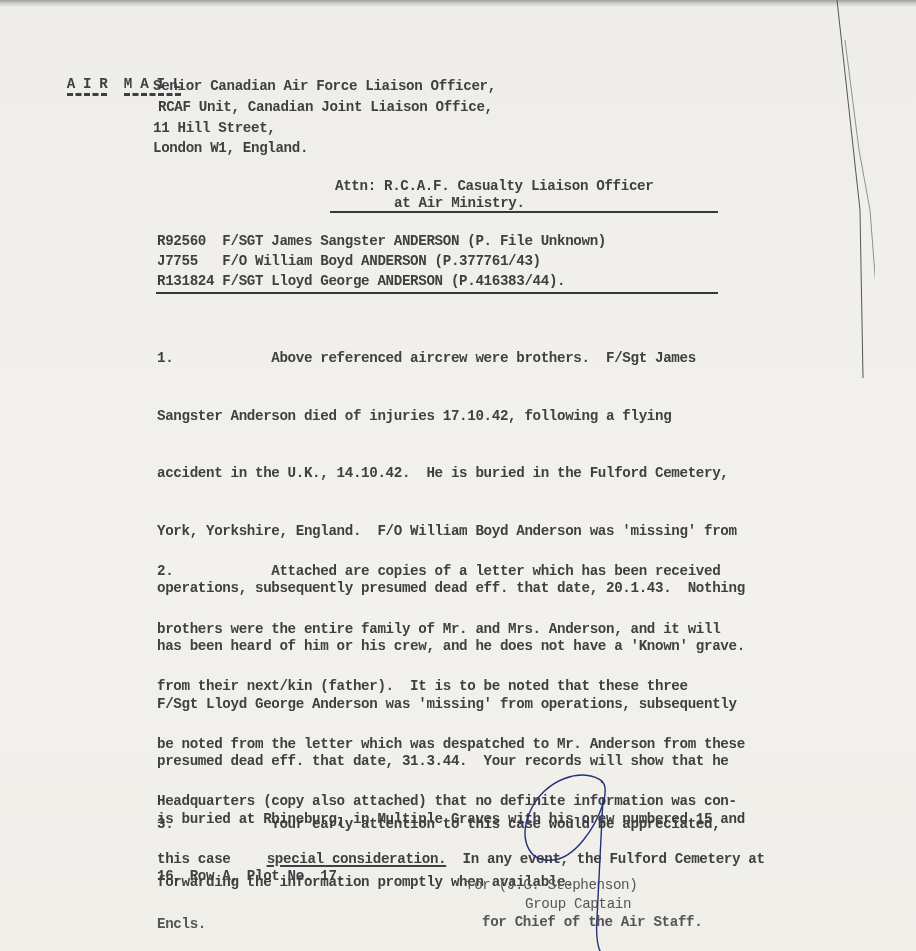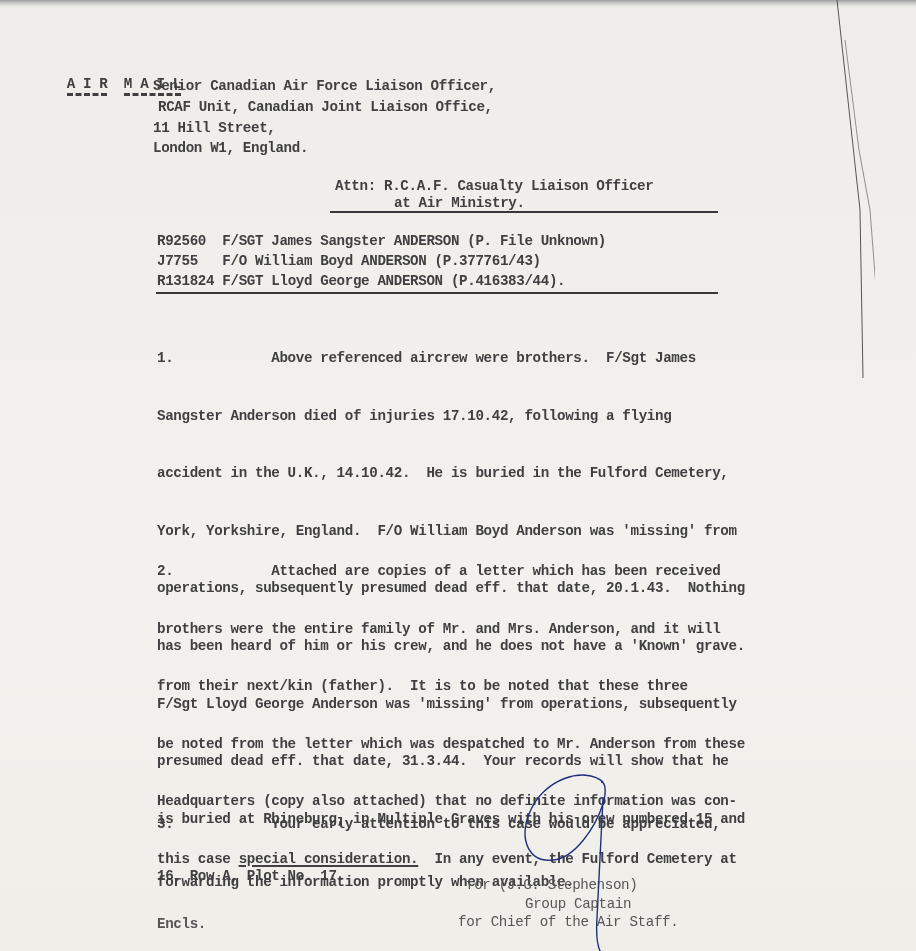--- a/index.html
+++ b/index.html
@@ -13,21 +13,21 @@
     position: absolute; left: 0; top: 0; width: 916px; height: 951px;
     background: linear-gradient(180deg, #9d9d9d 0px, #c9c9c7 3px, #eeede9 7px, #f2f1ed 60%, #efeee9 100%);
   }
   .tw {
     position: absolute; white-space: pre;
     font-size: 14.2px; line-height: 19px; font-weight: bold;
     color: #404042; letter-spacing: -0.35px;
   }
   .dash-ul { border-bottom: 3px dashed #3f3f41; padding-bottom: 1px; }
   .rule { position: absolute; height: 2px; background: #38383a; }
-  .ul { text-decoration: underline; text-decoration-thickness: 1.5px; text-underline-offset: 2px; }
+  .ul { text-decoration: underline; text-decoration-thickness: 1.5px; text-underline-offset: 2px; margin-left: 28px; }
   .body-para { position: absolute; left: 157px; width: 720px; }
   .line { display: block; height: 19.6px; white-space: pre; }
   .edge-line { position: absolute; }
 </style>
 </head>
 <body>
 
 <div class="paper">
 
   <svg class="edge-line" style="left:835px;top:0;" width="40" height="400">
@@ -88,21 +88,21 @@
   </div>
 
   <div class="tw body-para" style="top:777px;">
     <span class="line"><span>3.</span><span>            </span><span>Your early attention to this case would be appreciated,</span></span>
     <span class="line">forwarding the information promptly when available.</span>
   </div>
 
   <div>
     <div class="tw" style="left:466px;top:876px;font-weight:normal;color:#555;">for (J.G. Stephenson)</div>
     <div class="tw" style="left:525px;top:895px;font-weight:normal;color:#555;">Group Captain</div>
-    <div class="tw" style="left:458px;top:913px;font-weight:normal;color:#555;text-align:right;">for Chief of the Air Staff.</div>
+    <div class="tw" style="left:482px;top:913px;font-weight:bold;color:#555;text-align:right;">for Chief of the Air Staff.</div>
   </div>
 
   <div class="tw" style="left:157px;top:915px;font-weight:bold;color:#555;">Encls.</div>
 
   <svg style="position:absolute;left:515px;top:768px;" width="110" height="190">
     <path d="M88 14 C70 -2, 28 10, 14 46 C4 72, 14 95, 38 92 C60 90, 80 60, 88 36 C92 22, 90 14, 86 14" stroke="#22307a" stroke-width="1.4" fill="none"></path>
     <path d="M88 30 C86 70, 84 110, 82 150 C81 165, 82 178, 86 185" stroke="#22307a" stroke-width="1.4" fill="none"></path>
   </svg>
 
 </div>

